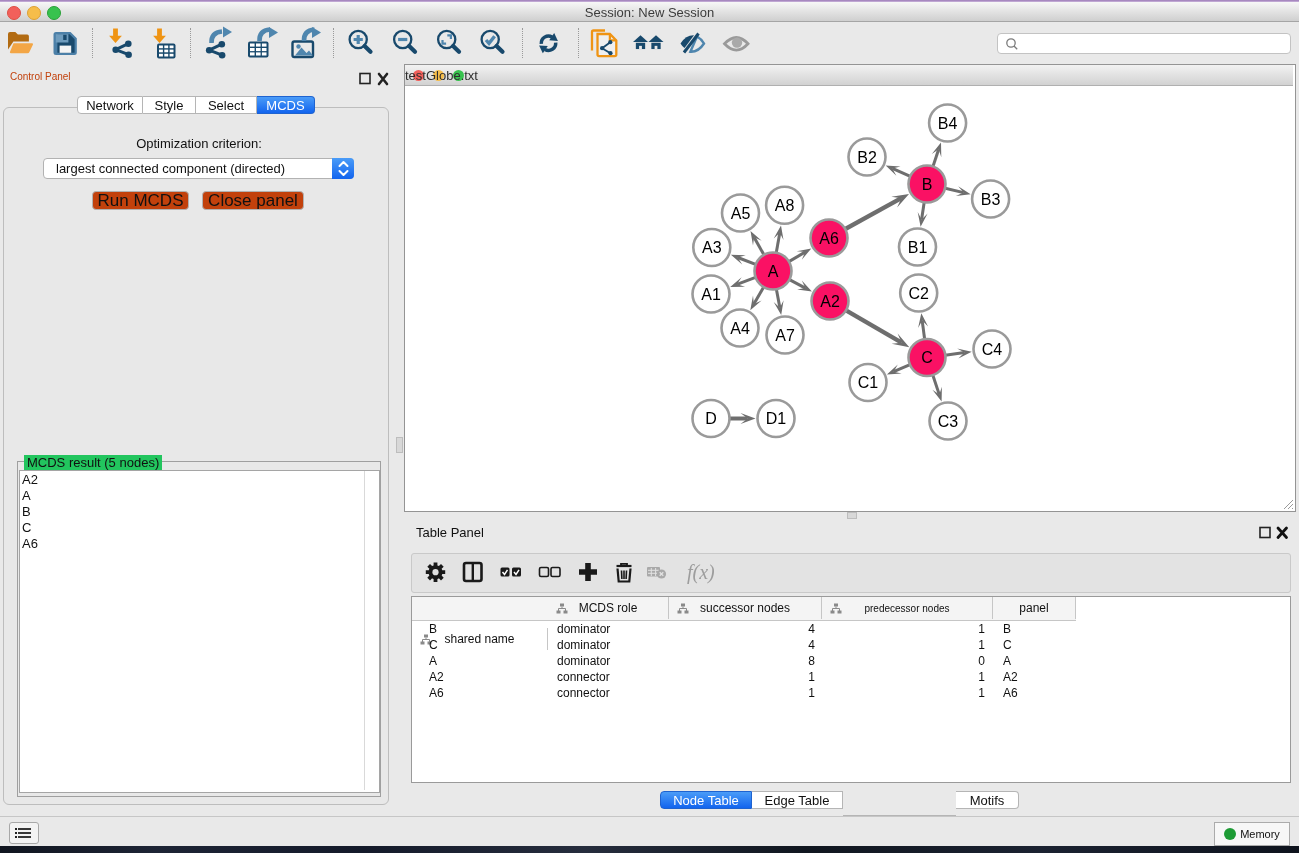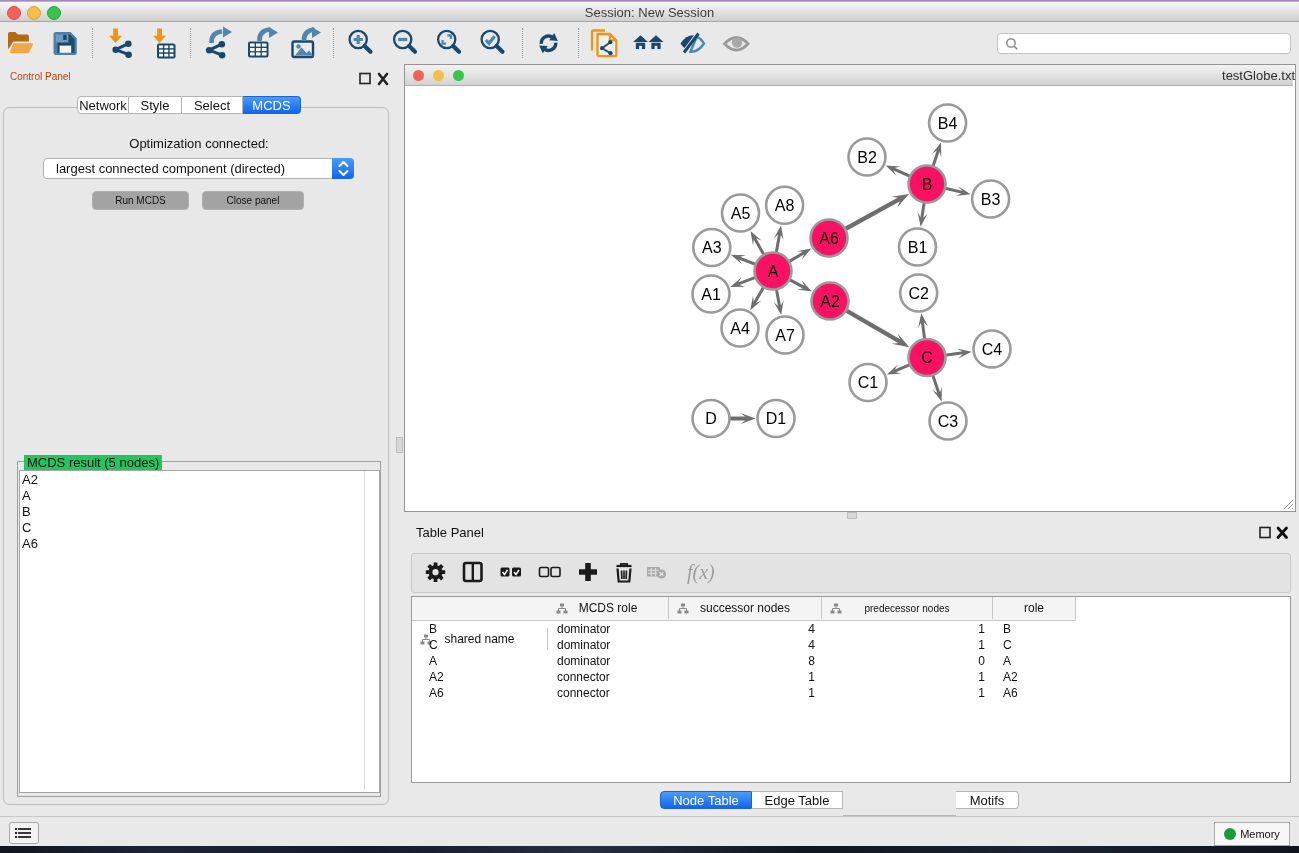--- a/index.html
+++ b/index.html
@@ -16,31 +16,31 @@
 #cpheader{left:10px;top:71px;font-size:10px;color:#c2410c;}
 #cpbody{left:3px;top:107px;width:384px;height:696px;border:1px solid #bdbdbd;border-radius:6px;background:#e8e8e8;}
 #tabs{left:77px;top:96px;height:20px;display:flex;}
 .tab{height:18px;line-height:18px;background:#fff;border:1px solid #b5b5b5;border-left:none;font-size:13px;color:#111;text-align:center;box-sizing:border-box;}
 .tab.first{border-left:1px solid #b5b5b5;border-radius:4px 0 0 4px;}
 .tab.last{border-radius:0 4px 4px 0;}
 .tab.sel{background:linear-gradient(#4a9cf8,#1264ee);color:#fff;border-color:#1e63d0;}
 #optlabel{left:3px;top:136px;width:392px;text-align:center;font-size:13px;color:#111;}
 #dropdown{left:43px;top:158px;width:297px;height:19px;background:#fff;border:1px solid #b2b2b2;border-radius:4px;font-size:13px;color:#111;line-height:19px;padding-left:12px;}
 #stepper{left:332px;top:158px;width:22px;height:21px;background:linear-gradient(#4a9cf8,#1264ee);border-radius:0 4px 4px 0;}
-.btn{position:absolute;height:17px;background:#a3a3a3;border:1px solid #b2b2b2;border-radius:4px;font-size:10px;color:#111;text-align:center;line-height:17px;}
+.btn{position:absolute;height:17px;background:#c2410c;border:1px solid #b2b2b2;border-radius:4px;font-size:17px;color:#111;text-align:center;line-height:17px;}
 #fieldset{left:17px;top:461px;width:362px;height:334px;border:1px solid #9f9f9f;}
 #legend{left:24px;top:455px;background:#22c55e;padding:0 3px;font-size:13px;color:#111;}
 #listbox{left:19px;top:470px;width:359px;height:321px;background:#fff;border:1px solid #a5a5a5;}
 #listitems{left:22px;top:472px;font-size:13px;color:#111;line-height:16px;}
 #scrollline{left:364px;top:471px;width:1px;height:319px;background:#d9d9d9;}
 
 #netwin{left:404px;top:64px;width:890px;height:446px;border:1px solid #949494;background:#fff;}
 #nettitle{left:0;top:0;width:888px;height:20px;background:linear-gradient(#f2f2f2,#d2d2d2);border-bottom:1px solid #b0b0b0;position:absolute;}
 .tl2{position:absolute;top:4.5px;width:11px;height:11px;border-radius:50%;}
-#nettitletext{position:absolute;left:0;top:3px;width:100%;text-align:right;font-size:13px;color:#2e2e2e;}
+#nettitletext{position:absolute;left:0;top:3px;width:100%;text-align:left;font-size:13px;color:#2e2e2e;}
 
 #tpheader{left:416px;top:525px;font-size:13px;color:#111;}
 #tptoolbar{left:411px;top:553px;width:878px;height:38px;background:#e3e3e3;border:1px solid #c9c9c9;border-radius:3px;}
 #ntable{left:411px;top:596px;width:878px;height:185px;background:#fff;border:1px solid #9a9a9a;}
 
 #btabs{left:660px;top:791px;height:21px;display:flex;}
 
 #statusbar{left:0;top:816px;width:1299px;height:30px;background:#e9e9e9;border-top:1px solid #c6c6c6;}
 #memorybtn{left:1214px;top:822px;width:74px;height:22px;background:#f7f7f7;border:1px solid #ababab;font-size:11px;color:#111;line-height:22px;text-align:center;}
 #deskstrip{left:0;top:846px;width:1299px;height:7px;background:linear-gradient(90deg,#10151f,#1d2435 12%,#141a2a 28%,#262d3d 45%,#10161f 62%,#1b2231 80%,#0e131d);}
@@ -162,26 +162,26 @@
 
 </svg>
 
 <div class="abs" id="cpbody"></div>
 <div class="abs" id="cpheader">Control Panel</div>
 <svg class="abs" style="left:358px;top:72px" width="32" height="14" viewBox="0 0 32 14">
     <rect x="2" y="1.5" width="10" height="10" fill="none" stroke="#222" stroke-width="1.6"></rect>
     <path d="M21 2 L29 12 M29 2 L21 12" stroke="#222" stroke-width="2.6" stroke-linecap="round"></path>
   </svg>
 <div class="abs" id="tabs">
- <div class="tab first" style="width:52px;">Network</div>
+ <div class="tab first" style="width:66px;">Network</div>
  <div class="tab" style="width:53px;">Style</div>
  <div class="tab" style="width:61px;">Select</div>
  <div class="tab sel last" style="width:58px;">MCDS</div>
 </div>
-<div class="abs" id="optlabel">Optimization connected:</div>
+<div class="abs" id="optlabel">Optimization criterion:</div>
 <div class="abs" id="dropdown">largest connected component (directed)</div>
 <div class="abs" id="stepper"><svg width="23" height="21" viewBox="0 0 23 21">
       <path d="M7.5 8 L11.5 4 L15.5 8" fill="none" stroke="#fff" stroke-width="2" stroke-linecap="round" stroke-linejoin="round"></path>
       <path d="M7.5 13 L11.5 17 L15.5 13" fill="none" stroke="#fff" stroke-width="2" stroke-linecap="round" stroke-linejoin="round"></path>
     </svg></div>
 <div class="btn" style="left:92px;top:191px;width:95px;">Run MCDS</div>
 <div class="btn" style="left:202px;top:191px;width:100px;">Close panel</div>
 <div class="abs" id="fieldset"></div>
 <div class="abs" id="listbox"></div>
 <div class="abs" id="scrollline"></div>
@@ -347,21 +347,21 @@
       <rect x="7.5" y="7.5" width="4" height="3" fill="#8a8a8a"></rect>
     </svg>successor nodes</div>
 <div class="abs" style="left:822px;top:597px;width:170px;height:22px;border-right:1px solid #c6c6c6;font-size:10px;color:#111;text-align:center;line-height:23px;"><svg width="12" height="11" viewBox="0 0 12 11" style="position:absolute;left:8px;top:6px">
       <g fill="none" stroke="#8a8a8a" stroke-width="1">
         <path d="M6,3.5 v2 M2.5,8 v-2.5 h7 v2.5"></path>
       </g>
       <rect x="4" y="0.5" width="4" height="3" fill="#8a8a8a"></rect>
       <rect x="0.5" y="7.5" width="4" height="3" fill="#8a8a8a"></rect>
       <rect x="7.5" y="7.5" width="4" height="3" fill="#8a8a8a"></rect>
     </svg>predecessor nodes</div>
-<div class="abs" style="left:993px;top:597px;width:82px;height:22px;border-right:1px solid #c6c6c6;font-size:12px;color:#111;text-align:center;line-height:23px;">role</div>
+<div class="abs" style="left:993px;top:597px;width:82px;height:22px;border-right:1px solid #c6c6c6;font-size:12px;color:#111;text-align:center;line-height:23px;">panel</div>
 <div class="abs" style="left:429px;top:621px;width:100px;height:16px;font-size:12px;color:#111;line-height:16px;">B</div>
 <div class="abs" style="left:557px;top:621px;width:100px;height:16px;font-size:12px;color:#111;line-height:16px;">dominator</div>
 <div class="abs" style="left:700px;top:621px;width:115px;height:16px;font-size:12px;color:#111;line-height:16px;text-align:right;">4</div>
 <div class="abs" style="left:870px;top:621px;width:115px;height:16px;font-size:12px;color:#111;line-height:16px;text-align:right;">1</div>
 <div class="abs" style="left:1003px;top:621px;width:60px;height:16px;font-size:12px;color:#111;line-height:16px;">B</div>
 <div class="abs" style="left:429px;top:637px;width:100px;height:16px;font-size:12px;color:#111;line-height:16px;">C</div>
 <div class="abs" style="left:557px;top:637px;width:100px;height:16px;font-size:12px;color:#111;line-height:16px;">dominator</div>
 <div class="abs" style="left:700px;top:637px;width:115px;height:16px;font-size:12px;color:#111;line-height:16px;text-align:right;">4</div>
 <div class="abs" style="left:870px;top:637px;width:115px;height:16px;font-size:12px;color:#111;line-height:16px;text-align:right;">1</div>
 <div class="abs" style="left:1003px;top:637px;width:60px;height:16px;font-size:12px;color:#111;line-height:16px;">C</div>

